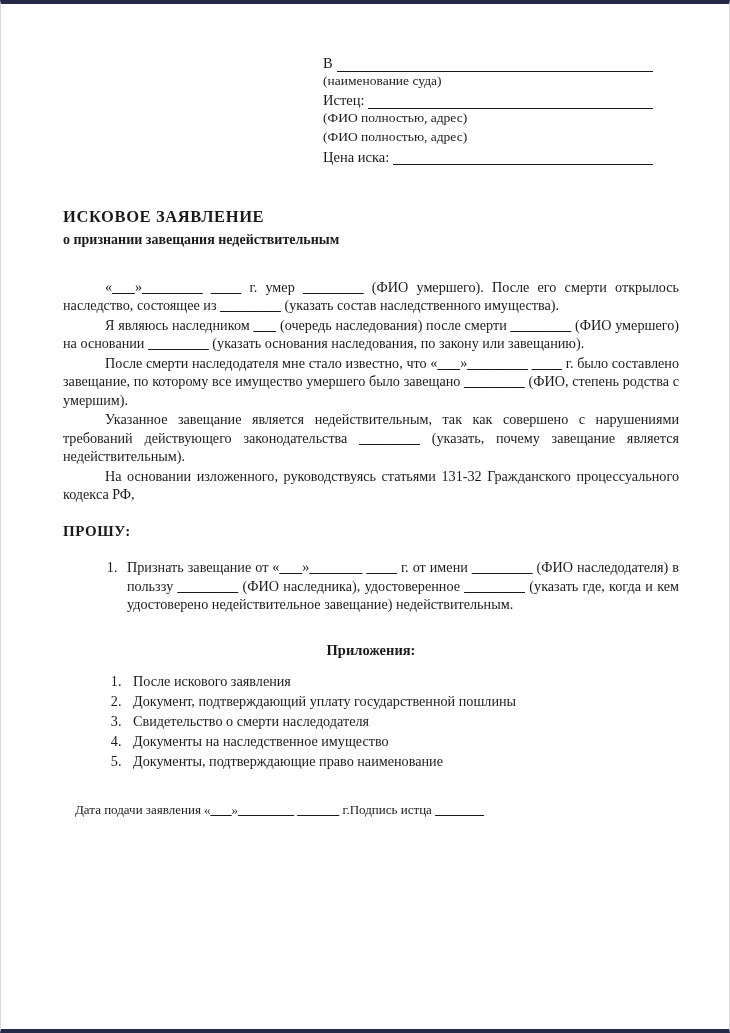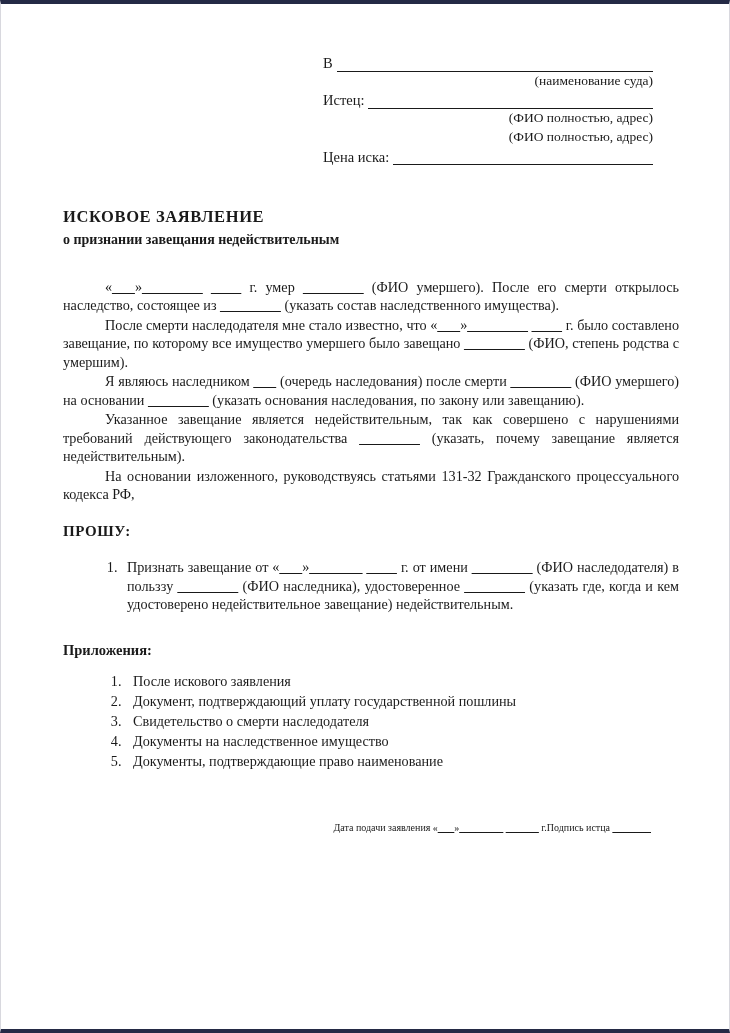--- a/index.html
+++ b/index.html
@@ -52,21 +52,21 @@
     flex: 0 0 auto;
     padding-right: 4px;
     padding-bottom: 1px;
   }
   .hdr-rule {
     flex: 1 1 auto;
     border-bottom: 1px solid #1a1a1a;
     height: 13px;
   }
   .hdr-hint {
-    text-align: right;
+    text-align: left;
     font-size: 13.5px;
     margin-top: 2px;
     margin-bottom: 6px;
     white-space: nowrap;
   }
 
   
   .title-wrap {
     text-align: left;
     margin-top: 42px;
@@ -114,36 +114,37 @@
     font-size: 14.2px;
     line-height: 1.30;
     text-align: justify;
   }
   ol.request-list li { padding-left: 6px; }
 
   .attach-heading {
     font-weight: bold;
     font-size: 14.5px;
     margin-top: 28px;
+    text-align: center;
   }
   ol.attach-list {
     margin: 12px 0 0 0;
     padding-left: 62px;
     font-size: 14.2px;
     line-height: 1.42;
     text-align: left;
   }
   ol.attach-list li { padding-left: 8px; }
 
   .footer-row {
     display: flex;
-    justify-content: flex-end;
+    justify-content: flex-start;
     align-items: baseline;
-    margin-top: 50px;
-    font-size: 10px;
+    margin-top: 30px;
+    font-size: 13px;
     white-space: nowrap;
   }
   .footer-left { padding-left: 12px; }
   .footer-right { padding-right: 28px; }
 </style>
 </head>
 <body>
 
 <div class="page">
   <div class="sheet">
@@ -173,23 +174,23 @@
 
     <div class="title-wrap">
       <div class="doc-title">ИСКОВОЕ ЗАЯВЛЕНИЕ</div>
       <div class="doc-subtitle">о признании завещания недействительным</div>
     </div>
 
     <div class="body-block">
 
       <p class="para"><span>«</span><span class="blank">___</span><span>»</span><span class="blank">________</span><span> </span><span class="blank">____</span><span> г. умер </span><span class="blank">________</span><span> (ФИО умершего). После его смерти открылось наследство, состоящее из </span><span class="blank">________</span><span> (указать состав наследственного имущества).</span></p>
 
+      <p class="para"><span>Я являюсь наследником </span><span class="blank">___</span><span> (очередь наследования) после смерти </span><span class="blank">________</span><span> (ФИО умершего) на основании </span><span class="blank">________</span><span> (указать основания наследования, по закону или завещанию).</span></p>
+
       <p class="para"><span>После смерти наследодателя мне стало известно, что «</span><span class="blank">___</span><span>»</span><span class="blank">________</span><span> </span><span class="blank">____</span><span> г. было составлено завещание, по которому все имущество умершего было завещано </span><span class="blank">________</span><span> (ФИО, степень родства с умершим).</span></p>
-
-      <p class="para"><span>Я являюсь наследником </span><span class="blank">___</span><span> (очередь наследования) после смерти </span><span class="blank">________</span><span> (ФИО умершего) на основании </span><span class="blank">________</span><span> (указать основания наследования, по закону или завещанию).</span></p>
 
       <p class="para"><span>Указанное завещание является недействительным, так как совершено с нарушениями требований действующего законодательства </span><span class="blank">________</span><span> (указать, почему завещание является недействительным).</span></p>
 
       <p class="para para-gap"><span>На основании изложенного, руководствуясь статьями 131-32 Гражданского процессуального кодекса РФ,</span></p>
     </div>
 
     <div class="ask-heading">ПРОШУ:</div>
 
     <ol class="request-list">
       <li><span>Признать завещание от «</span><span class="blank">___</span><span>»</span><span class="blank">_______</span><span> </span><span class="blank">____</span><span> г. от имени </span><span class="blank">________</span><span> (ФИО наследодателя) в польззу </span><span class="blank">________</span><span> (ФИО наследника), удостоверенное </span><span class="blank">________</span><span> (указать где, когда и кем удостоверено недействительное завещание) недействительным.</span></li>

